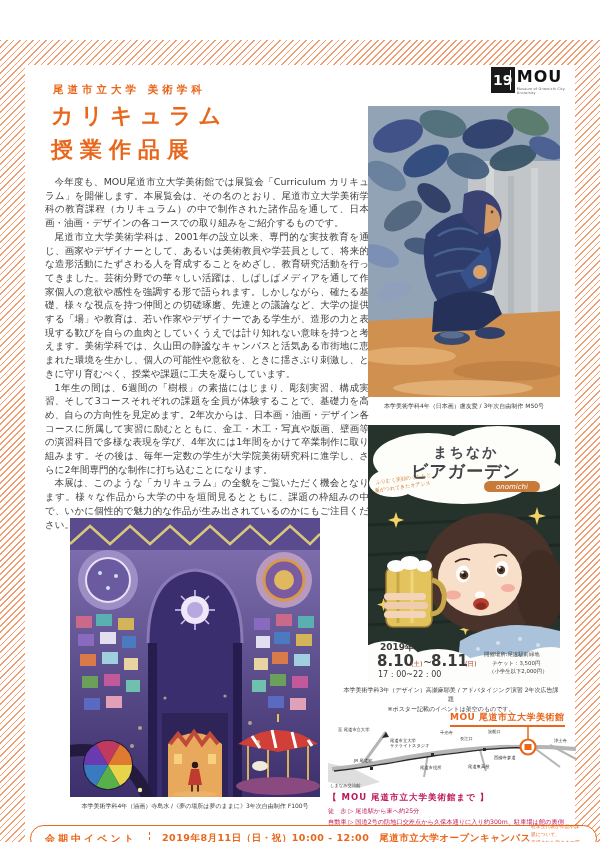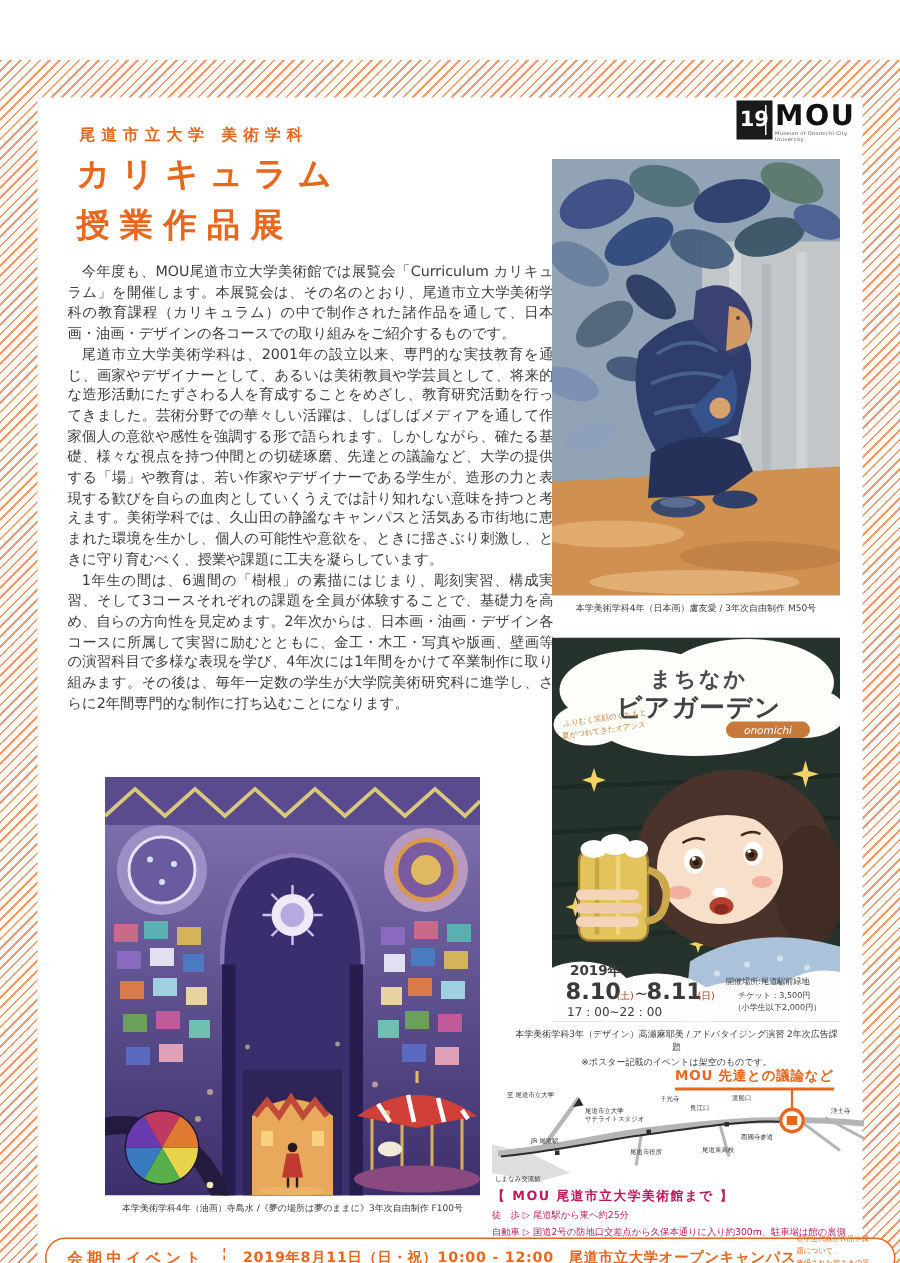--- a/index.html
+++ b/index.html
@@ -10,21 +10,21 @@
   .abs{position:absolute;}
   
   .dept{left:28px;top:18px;font-size:10.5px;font-weight:bold;color:#e8671c;letter-spacing:4px;}
   .title-line{left:26px;font-size:22px;font-weight:bold;color:#e8671c;letter-spacing:7px;}
   .t1{top:36px;} .t2{top:70px;}
   .logo{left:466px;top:2px;width:86px;display:flex;align-items:flex-start;}
   .logo-box{width:27px;height:26px;background:#1a1a1a;color:#fff;font-weight:bold;font-size:14px;
     display:flex;align-items:center;justify-content:center;position:relative;}
   .logo-box:after{content:"";position:absolute;right:4px;top:3px;bottom:3px;width:1px;background:#fff;}
   .logo-right{margin-left:2px;}
-  .logo-mou{font-size:19px;font-weight:bold;color:#111;letter-spacing:1px;line-height:20px;}
+  .logo-mou{font-size:16px;font-weight:bold;color:#111;letter-spacing:1px;line-height:20px;}
   .logo-sub{font-size:3.4px;color:#555;letter-spacing:.2px;}
   
   .bodytext{left:20px;top:110px;width:324px;font-size:9.5px;line-height:13.7px;color:#3c3c3c;
     text-align:justify;}
   .bodytext p{margin:0;text-indent:1em;}
   
   .art1{left:343px;top:41px;width:192px;height:291px;}
   .cap{font-size:6px;color:#3a3a3a;text-align:center;line-height:1.55;}
   .cap1{left:343px;top:336px;width:192px;}
   .poster{left:343px;top:360px;width:192px;height:256px;}
@@ -64,20 +64,21 @@
       <div class="logo-right">
         <div class="logo-mou">MOU</div>
         <div class="logo-sub">Museum of Onomichi City University</div>
       </div>
     </div>
 
     <div class="abs bodytext">
       <p>今年度も、MOU尾道市立大学美術館では展覧会「Curriculum カリキュラム」を開催します。本展覧会は、その名のとおり、尾道市立大学美術学科の教育課程（カリキュラム）の中で制作された諸作品を通して、日本画・油画・デザインの各コースでの取り組みをご紹介するものです。</p>
       <p>尾道市立大学美術学科は、2001年の設立以来、専門的な実技教育を通じ、画家やデザイナーとして、あるいは美術教員や学芸員として、将来的な造形活動にたずさわる人を育成することをめざし、教育研究活動を行ってきました。芸術分野での華々しい活躍は、しばしばメディアを通して作家個人の意欲や感性を強調する形で語られます。しかしながら、確たる基礎、様々な視点を持つ仲間との切磋琢磨、先達との議論など、大学の提供する「場」や教育は、若い作家やデザイナーである学生が、造形の力と表現する歓びを自らの血肉としていくうえでは計り知れない意味を持つと考えます。美術学科では、久山田の静謐なキャンパスと活気ある市街地に恵まれた環境を生かし、個人の可能性や意欲を、ときに揺さぶり刺激し、ときに守り育むべく、授業や課題に工夫を凝らしています。</p>
       <p>1年生の間は、6週間の「樹根」の素描にはじまり、彫刻実習、構成実習、そして3コースそれぞれの課題を全員が体験することで、基礎力を高め、自らの方向性を見定めます。2年次からは、日本画・油画・デザイン各コースに所属して実習に励むとともに、金工・木工・写真や版画、壁画等の演習科目で多様な表現を学び、4年次には1年間をかけて卒業制作に取り組みます。その後は、毎年一定数の学生が大学院美術研究科に進学し、さらに2年間専門的な制作に打ち込むことになります。</p>
+      <p>本展は、このような「カリキュラム」の全貌をご覧いただく機会となります。様々な作品から大学の中を垣間見るとともに、課題の枠組みの中で、いかに個性的で魅力的な作品が生み出されているのかにもご注目ください。</p>
     </div>
 
     <svg class="abs art1" viewBox="0 0 192 291" preserveAspectRatio="none">
       <rect width="192" height="291" fill="#93a3b6"></rect>
       <rect x="100" y="55" width="92" height="165" fill="#c2c6c8"></rect>
       <rect x="118" y="60" width="8" height="150" fill="#d4d7d8"></rect>
       <rect x="140" y="70" width="6" height="140" fill="#b4b9bd"></rect>
       <rect x="163" y="62" width="7" height="150" fill="#d0d3d5"></rect>
       <path d="M0,215 L192,205 L192,291 L0,291 Z" fill="#cf9050"></path>
       <ellipse cx="40" cy="250" rx="48" ry="9" fill="#e5b276" opacity=".8"></ellipse>
@@ -209,21 +210,21 @@
       <text x="10" y="252" font-size="8" fill="#3a3a3a">17：00~22：00</text>
       <text x="116" y="231" font-size="5.4" fill="#3a3a3a">開催場所:尾道駅前緑地</text>
       <text x="124" y="240" font-size="5.4" fill="#3a3a3a">チケット：3,500円</text>
       <text x="121" y="248" font-size="5.4" fill="#3a3a3a">（小学生以下2,000円）</text>
     </svg>
     <div class="abs cap cap2">
       <div>本学美術学科3年（デザイン）高瀬麻耶美 / アドバタイジング演習 2年次広告課題</div>
       <div>※ポスター記載のイベントは架空のものです。</div>
     </div>
 
-    <div class="abs museum-label">MOU 先達との議論など</div>
+    <div class="abs museum-label">MOU 尾道市立大学美術館</div>
     <svg class="abs map" viewBox="0 0 252 64" preserveAspectRatio="none">
       <path d="M0,38 L26,44 L52,57 L30,63 L0,57 Z" fill="#dedede"></path>
       <g stroke="#b5b5b5" fill="none">
         <path d="M4,44 C45,40 70,33 100,29 S185,18 248,24" stroke-width="4"></path>
         <path d="M34,40 L58,7" stroke-width="3"></path>
         <path d="M100,29 L96,52" stroke-width="2"></path>
         <path d="M152,25 L158,46" stroke-width="2"></path>
         <path d="M205,22 L232,42" stroke-width="2"></path>
         <path d="M222,20 L248,34" stroke-width="2"></path>
       </g>

